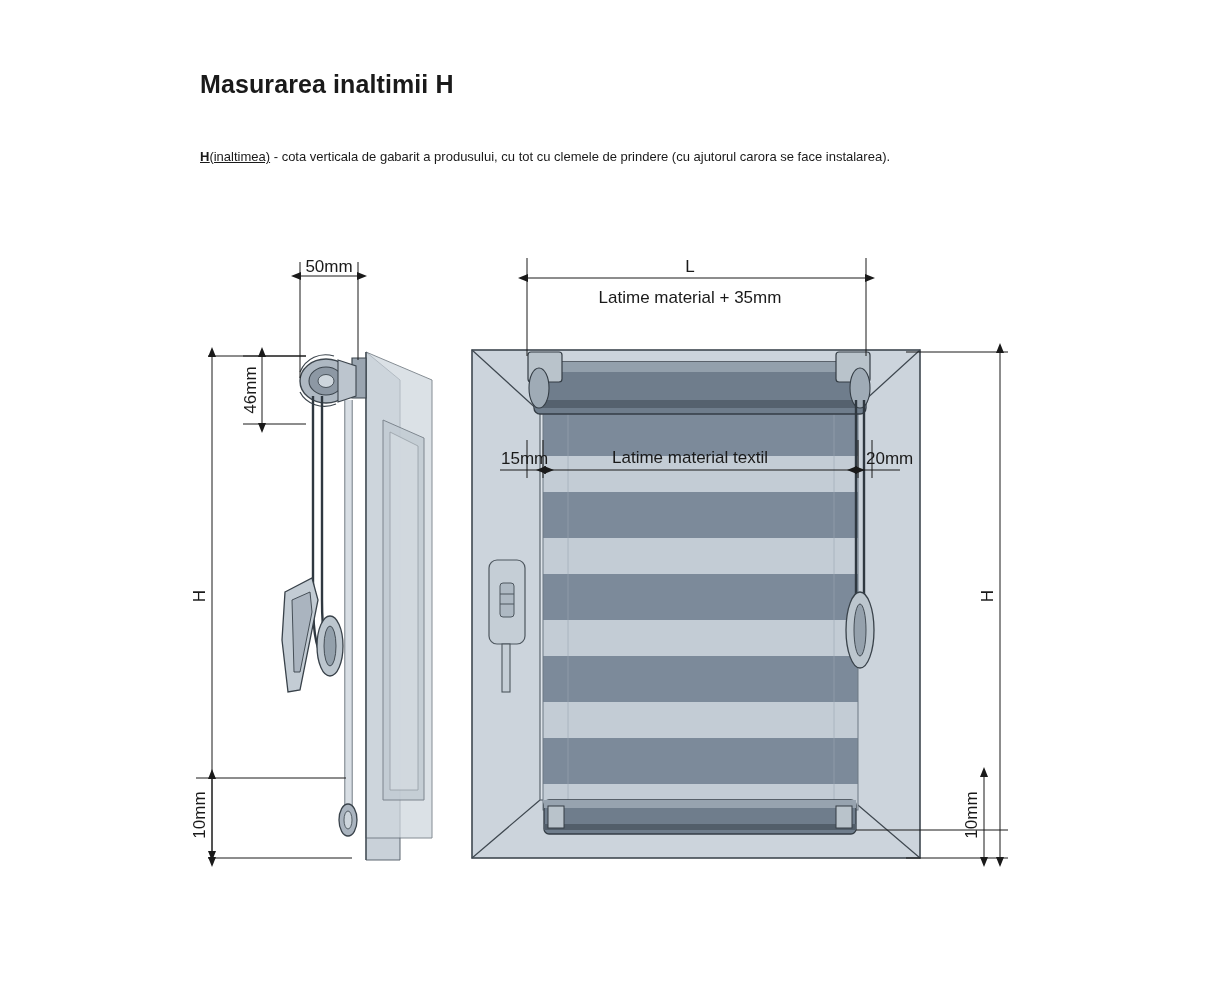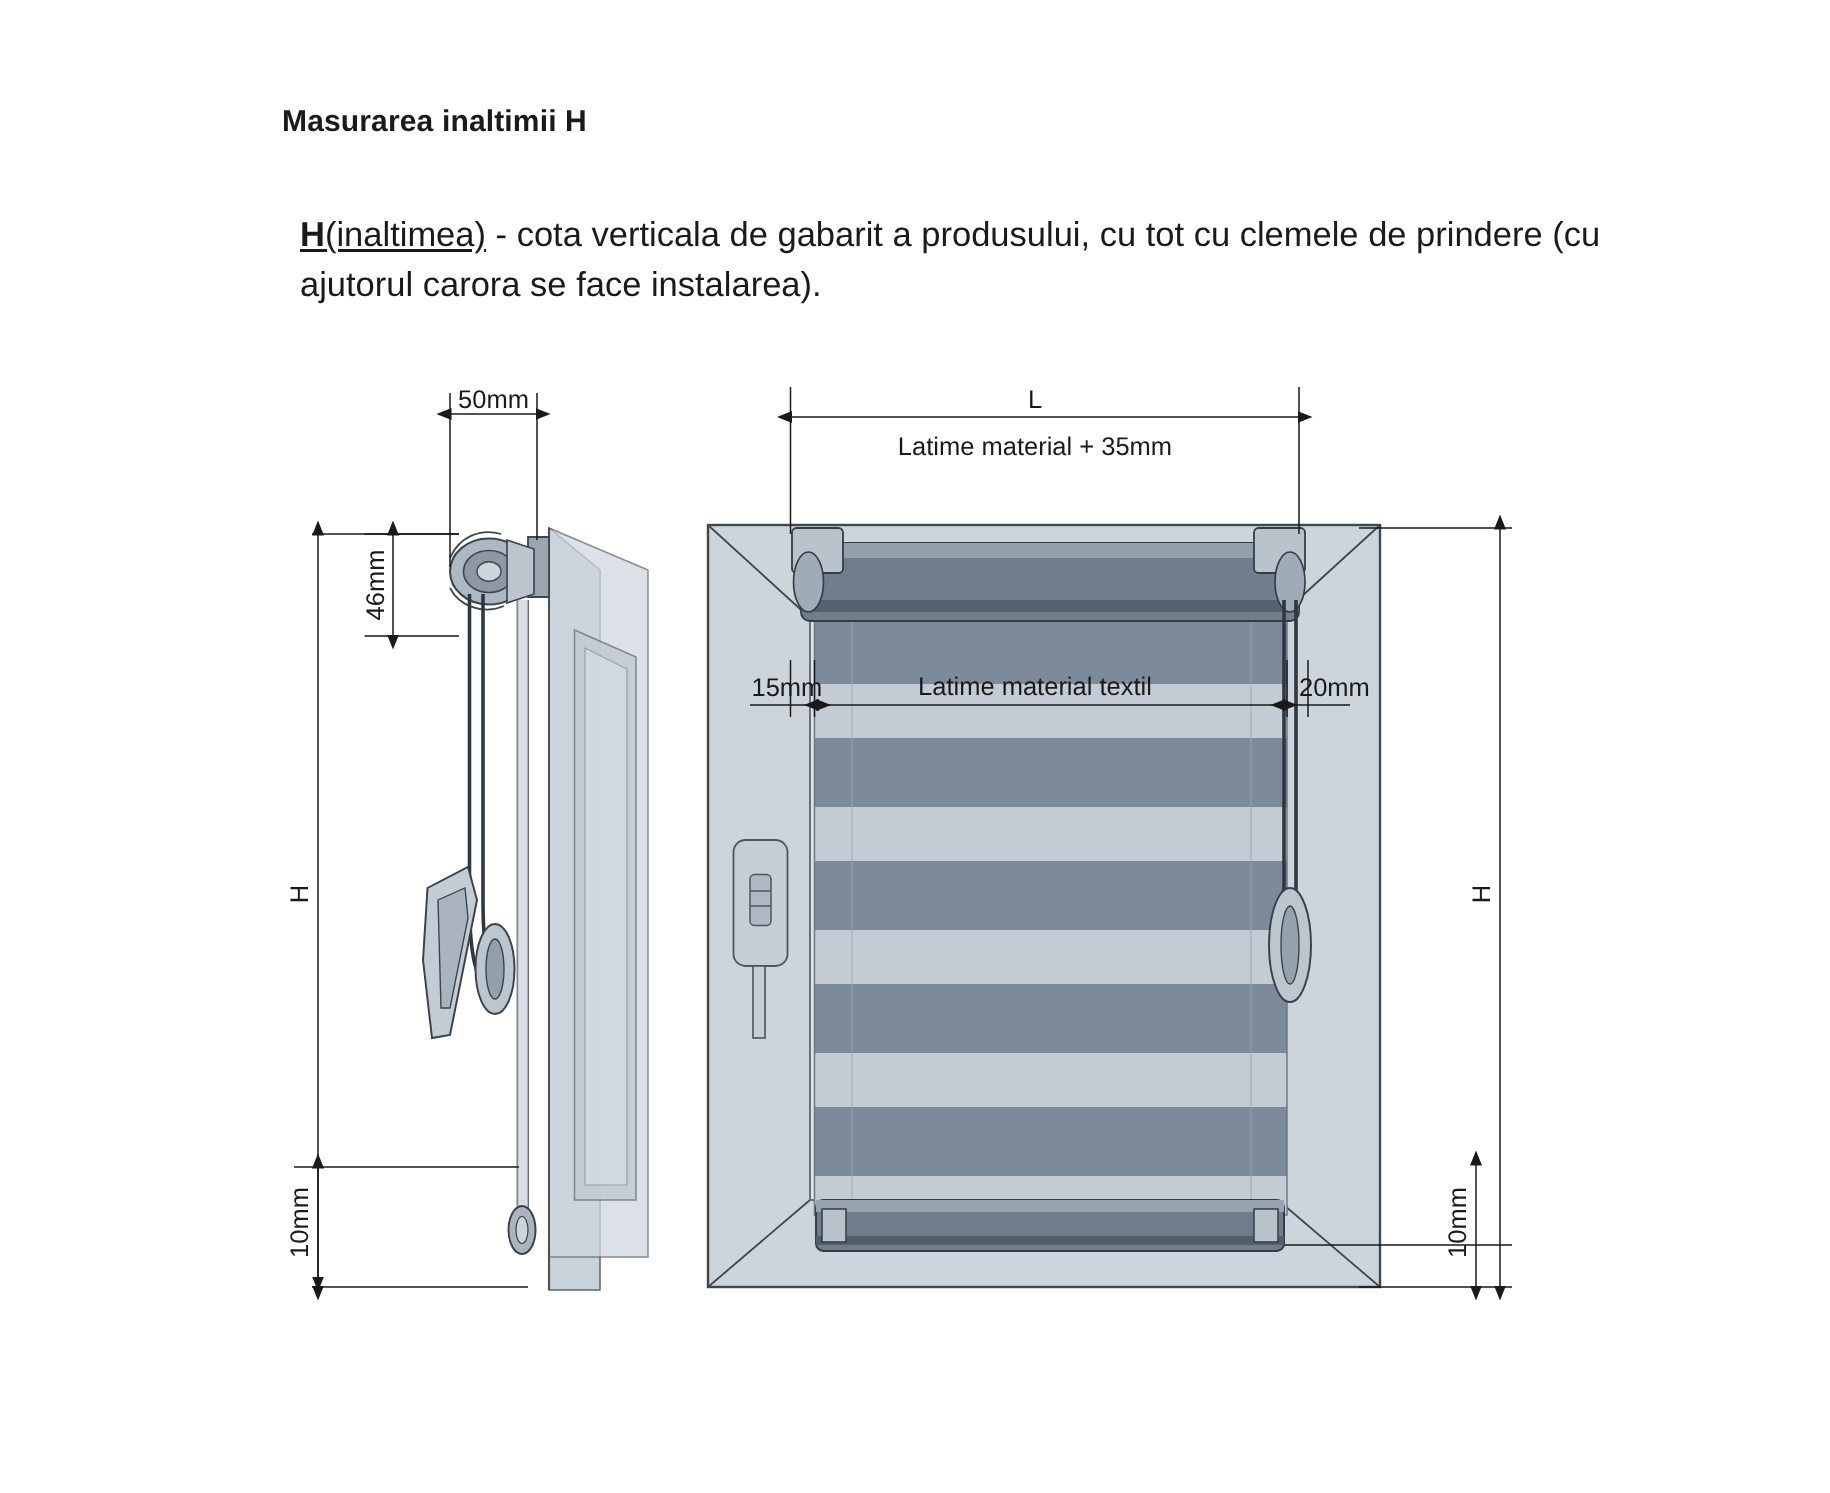--- a/index.html
+++ b/index.html
@@ -10,32 +10,32 @@
   body {
     width: 1220px;
     height: 995px;
     position: relative;
     font-family: "Liberation Sans", sans-serif;
     color: #1a1a1a;
     overflow: hidden;
   }
   .page-title {
     position: absolute;
-    left: 188px;
+    left: 200px;
     top: 70px;
-    font-size: 20px;
+    font-size: 25px;
     font-weight: bold;
     letter-spacing: 0.1px;
   }
   .intro {
     position: absolute;
     left: 200px;
     top: 140px;
     width: 890px;
-    font-size: 23px;
+    font-size: 13px;
     line-height: 33px;
   }
   .intro .term {
     font-weight: bold;
     text-decoration: underline;
   }
   .intro .term-paren {
     font-weight: normal;
     text-decoration: underline;
   }

